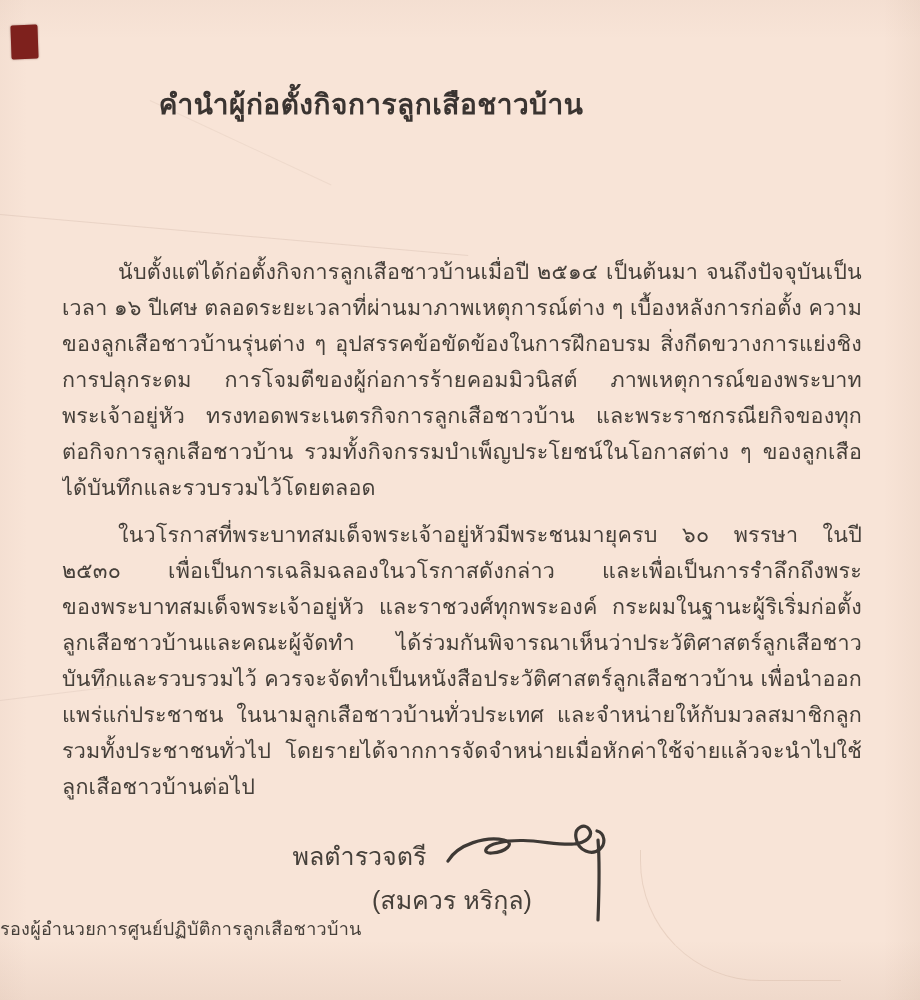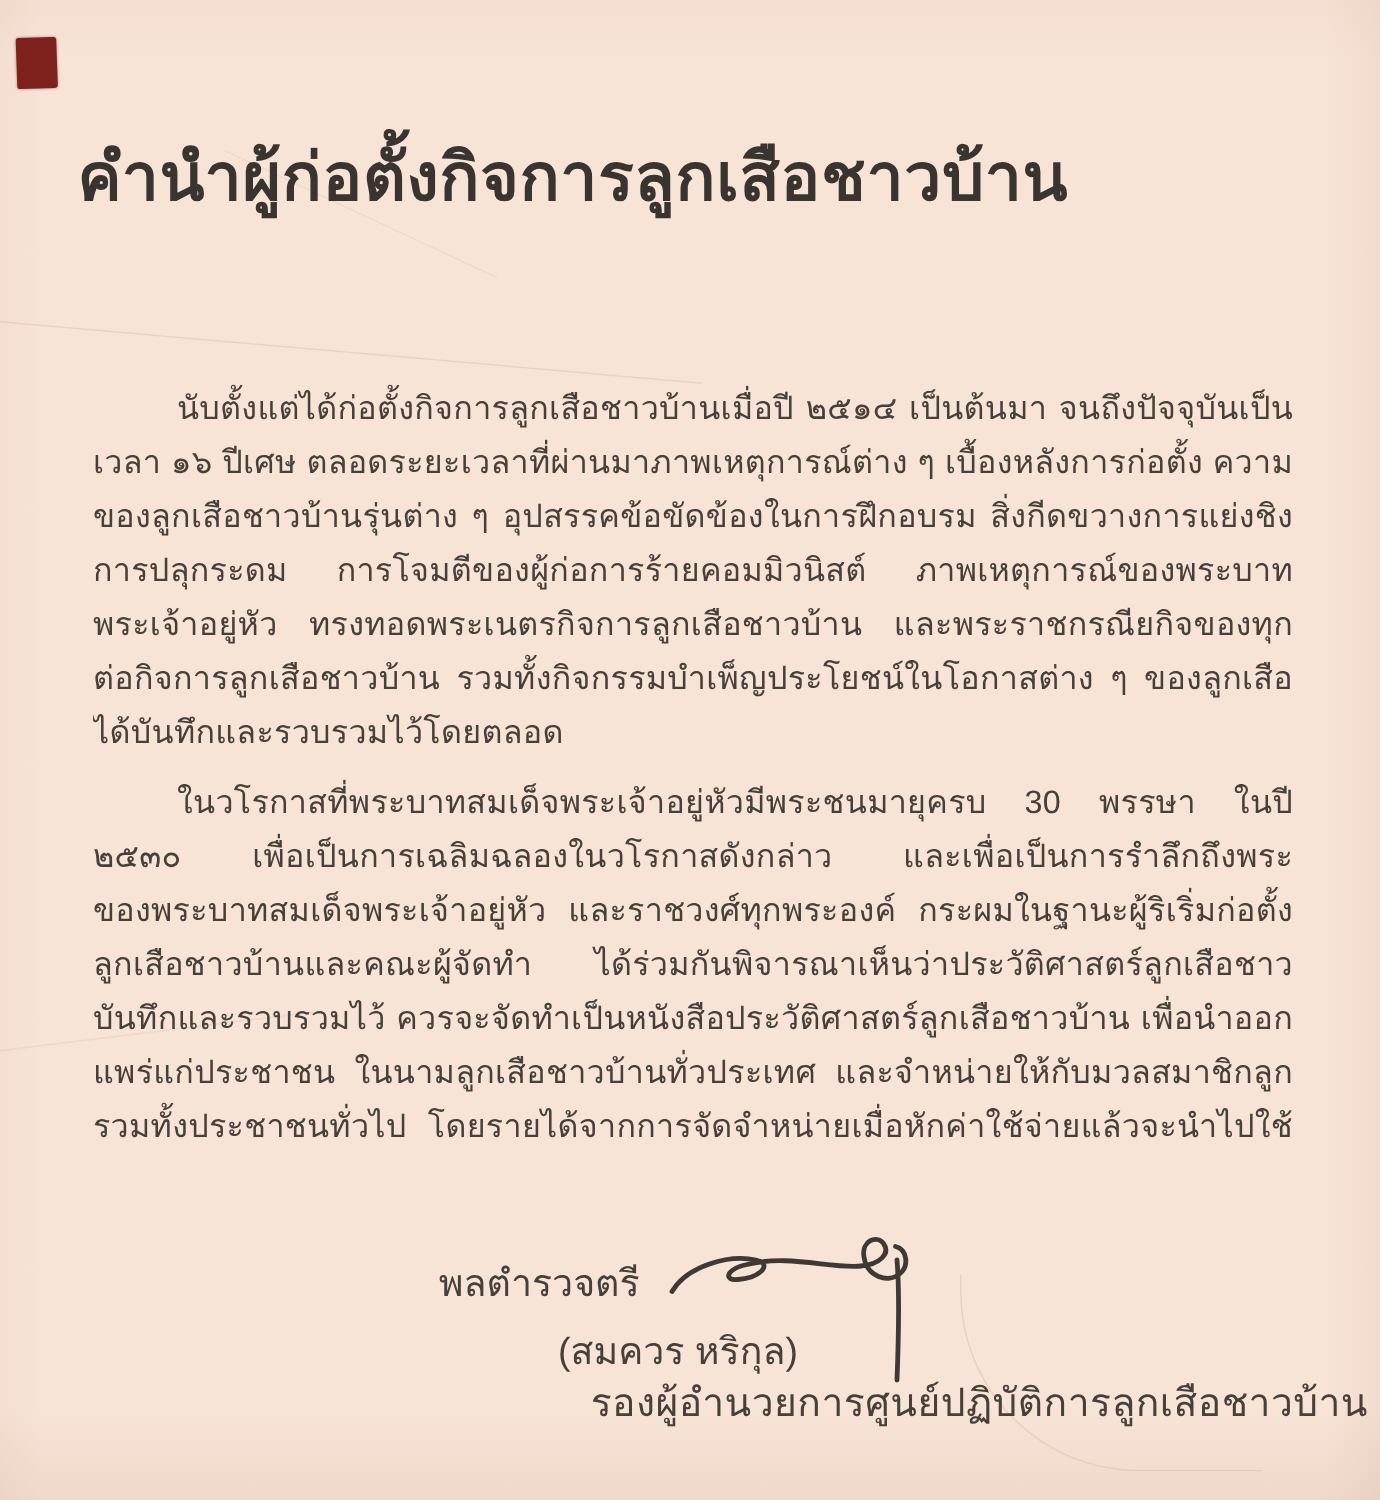--- a/index.html
+++ b/index.html
@@ -17,23 +17,23 @@
       #f8e4d7;
     overflow:hidden;
   }
   
   .corner-mark{
     position:absolute;left:11px;top:25px;width:27px;height:34px;
     background:#7e211d;border-radius:2px;transform:rotate(-2deg);
     box-shadow:0 0 2px rgba(80,20,15,.5);
   }
   .doc-title{
-    position:absolute;top:82px;left:16px;width:732px;
+    position:absolute;top:82px;left:5px;width:732px;
     text-align:center;
-    font-size:44px;font-weight:bold;letter-spacing:.5px;
+    font-size:28px;font-weight:bold;letter-spacing:.5px;
     color:#3a3431;
   }
   .body-text{
     position:absolute;top:206px;left:62px;width:800px;
     color:#46403a;
   }
   .para{margin:0 0 11px 0;}
   .line{
     font-size:21.5px;line-height:36px;height:36px;overflow:hidden;
     text-align:justify;text-align-last:justify;
@@ -47,21 +47,21 @@
     color:#46403a;
   }
   .sig-rank{font-size:25px;line-height:40px;}
   .sig-svg{margin-top:-22px;overflow:visible;}
   .sig-name{
     position:absolute;top:880px;left:0;width:904px;
     text-align:center;font-size:25px;color:#46403a;
   }
   .sig-position{
     position:absolute;top:914px;left:0;width:912px;
-    text-align:right;font-size:26px;color:#46403a;letter-spacing:.3px;
+    text-align:left;font-size:18px;color:#46403a;letter-spacing:.3px;
   }
   
   .crease{position:absolute;background:#cdb5a6;opacity:.35;height:1px;transform-origin:left center;}
   .crease.c1{top:214px;left:0;width:470px;transform:rotate(5deg);}
   .crease.c2{top:100px;left:150px;width:200px;transform:rotate(25deg);opacity:.22;}
   .crease.c3{top:700px;left:0;width:210px;transform:rotate(-7deg);opacity:.25;}
   .fold{
     position:absolute;top:850px;left:640px;width:200px;height:130px;
     border:none;border-left:1px solid rgba(160,120,95,.35);
     border-bottom:1px solid rgba(160,120,95,.3);
@@ -87,27 +87,28 @@
       <div class="para">
         <div class="line first">นับตั้งแต่ได้ก่อตั้งกิจการลูกเสือชาวบ้านเมื่อปี ๒๕๑๔ เป็นต้นมา จนถึงปัจจุบันเป็น</div>
         <div class="line">เวลา ๑๖ ปีเศษ ตลอดระยะเวลาที่ผ่านมาภาพเหตุการณ์ต่าง ๆ เบื้องหลังการก่อตั้ง ความเป็นมา</div>
         <div class="line">ของลูกเสือชาวบ้านรุ่นต่าง ๆ อุปสรรคข้อขัดข้องในการฝึกอบรม สิ่งกีดขวางการแย่งชิงมวลชน</div>
         <div class="line">การปลุกระดม การโจมตีของผู้ก่อการร้ายคอมมิวนิสต์ ภาพเหตุการณ์ของพระบาทสมเด็จ-</div>
         <div class="line">พระเจ้าอยู่หัว ทรงทอดพระเนตรกิจการลูกเสือชาวบ้าน และพระราชกรณียกิจของทุกพระองค์</div>
         <div class="line">ต่อกิจการลูกเสือชาวบ้าน รวมทั้งกิจกรรมบำเพ็ญประโยชน์ในโอกาสต่าง ๆ ของลูกเสือชาวบ้าน</div>
         <div class="line last">ได้บันทึกและรวบรวมไว้โดยตลอด</div>
       </div>
       <div class="para">
-        <div class="line first">ในวโรกาสที่พระบาทสมเด็จพระเจ้าอยู่หัวมีพระชนมายุครบ 30 พรรษา ในปี</div>
+        <div class="line first">ในวโรกาสที่พระบาทสมเด็จพระเจ้าอยู่หัวมีพระชนมายุครบ ๖๐ พรรษา ในปี</div>
         <div class="line">๒๕๓๐ เพื่อเป็นการเฉลิมฉลองในวโรกาสดังกล่าว และเพื่อเป็นการรำลึกถึงพระมหากรุณาธิคุณ</div>
         <div class="line">ของพระบาทสมเด็จพระเจ้าอยู่หัว และราชวงศ์ทุกพระองค์ กระผมในฐานะผู้ริเริ่มก่อตั้งกิจการ</div>
         <div class="line">ลูกเสือชาวบ้านและคณะผู้จัดทำ ได้ร่วมกันพิจารณาเห็นว่าประวัติศาสตร์ลูกเสือชาวบ้านที่</div>
         <div class="line">บันทึกและรวบรวมไว้ ควรจะจัดทำเป็นหนังสือประวัติศาสตร์ลูกเสือชาวบ้าน เพื่อนำออกเผย</div>
         <div class="line">แพร่แก่ประชาชน ในนามลูกเสือชาวบ้านทั่วประเทศ และจำหน่ายให้กับมวลสมาชิกลูกเสือชาวบ้าน</div>
         <div class="line">รวมทั้งประชาชนทั่วไป โดยรายได้จากการจัดจำหน่ายเมื่อหักค่าใช้จ่ายแล้วจะนำไปใช้จ่ายในกิจการ</div>
+        <div class="line last">ลูกเสือชาวบ้านต่อไป</div>
       </div>
     </div>
 
   <div class="sig-row">
     <span class="sig-rank">พลตำรวจตรี</span>
     <svg class="sig-svg" width="185" height="112" viewBox="0 0 185 112">
       <g fill="none" stroke="#3e3935" stroke-width="3.2" stroke-linecap="round" stroke-linejoin="round">
         <path d="M6,47 C16,30 44,22 62,26 C74,29 64,38 50,39 C40,40 42,32 56,29 C84,22 112,32 132,30 C144,29 152,22 147,15 C143,9 132,13 134,24 C136,37 150,42 158,35 C164,30 163,19 155,17"></path>
         <path d="M156,26 C158,50 157,80 156,106"></path>
       </g>

